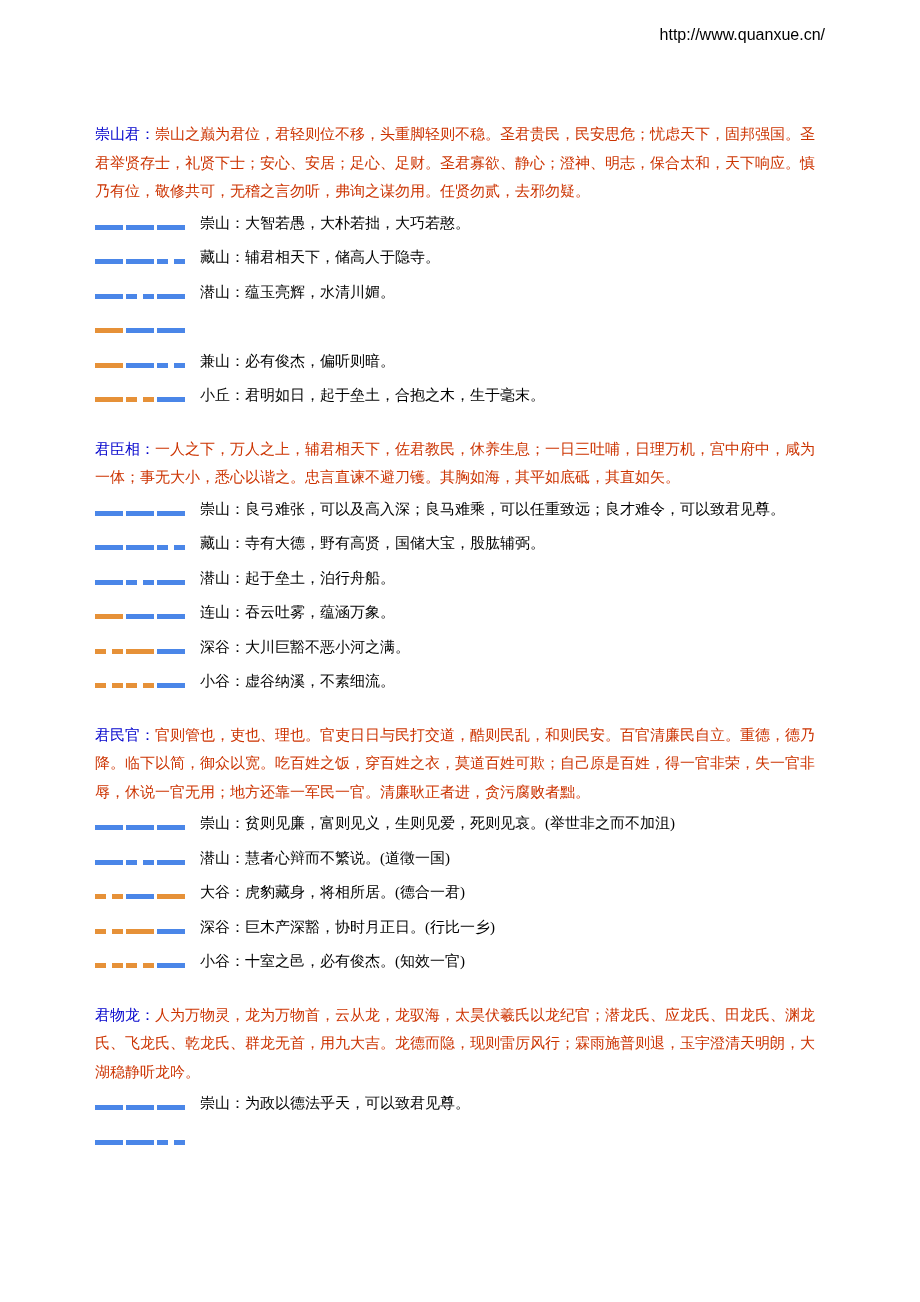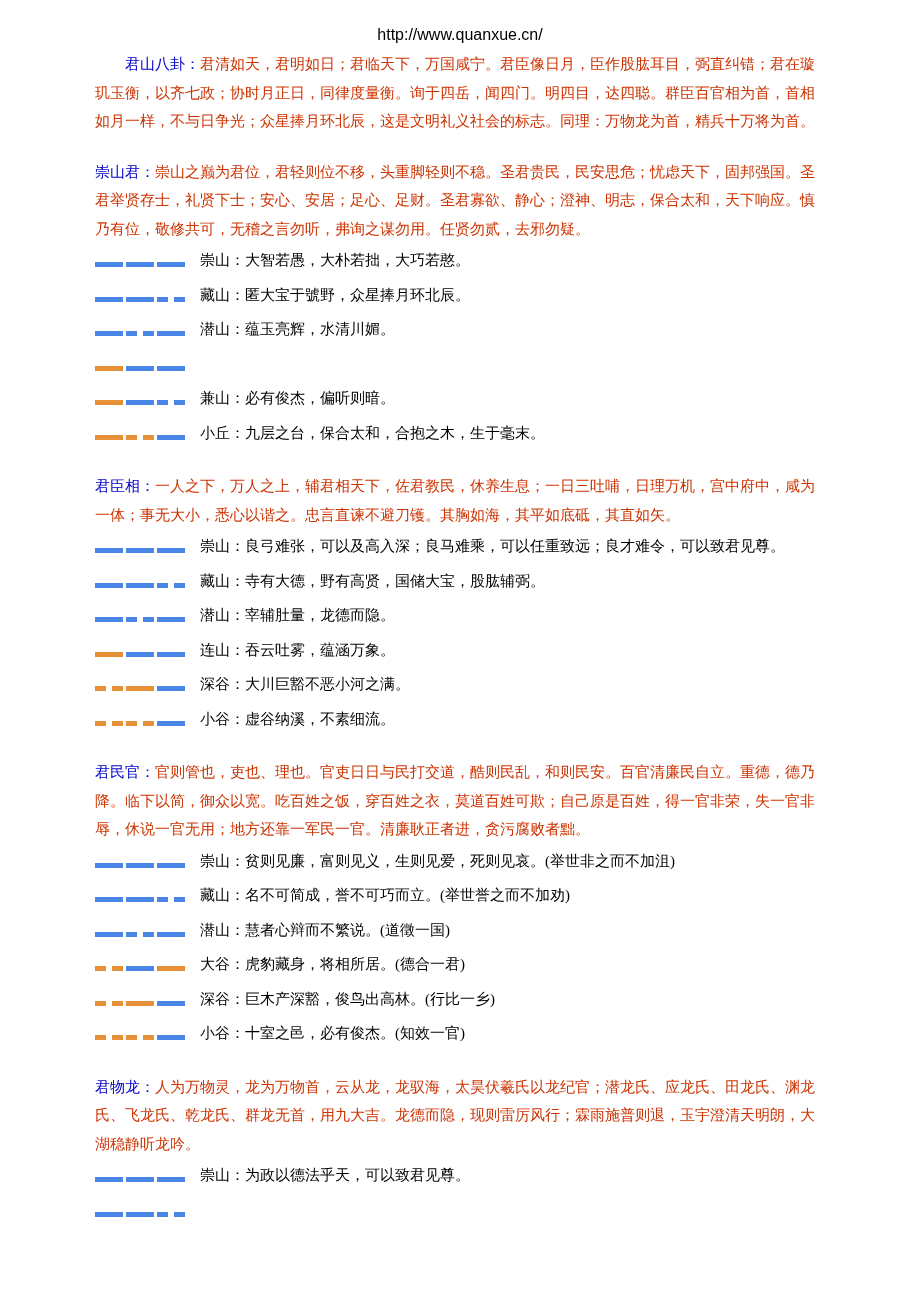--- a/index.html
+++ b/index.html
@@ -9,24 +9,25 @@
     color: #000;
     background: #fff;
     margin: 0;
     padding: 0;
     width: 920px;
   }
   .page {
     padding: 20px 95px 60px 95px;
   }
   .header-url {
-    text-align: center;
+    text-align: right;
     font-family: Arial, sans-serif;
     font-size: 16px;
     color: #000;
+    margin-bottom: 70px;
   }
   .section {
     margin-bottom: 22px;
   }
   .intro {
     text-indent: 2em;
   }
   .title-inline {
     color: #0000cc;
     font-weight: normal;
@@ -75,39 +76,36 @@
     color: #000;
   }
 </style>
 </head>
 <body>
 
 <div class="page">
   <div class="header-url">http://www.quanxue.cn/</div>
   <div id="content">
       <div class="section">
-        <div class="intro"><span class="title-inline">君山八卦：</span><span class="body-red">君清如天，君明如日；君临天下，万国咸宁。君臣像日月，臣作股肱耳目，弼直纠错；君在璇玑玉衡，以齐七政；协时月正日，同律度量衡。询于四岳，闻四门。明四目，达四聪。群臣百官相为首，首相如月一样，不与日争光；众星捧月环北辰，这是文明礼义社会的标志。同理：万物龙为首，精兵十万将为首。</span></div>
-      </div>
-      <div class="section">
         <div><span class="title-inline">崇山君：</span><span class="body-red">崇山之巅为君位，君轻则位不移，头重脚轻则不稳。圣君贵民，民安思危；忧虑天下，固邦强国。圣君举贤存士，礼贤下士；安心、安居；足心、足财。圣君寡欲、静心；澄神、明志，保合太和，天下响应。慎乃有位，敬修共可，无稽之言勿听，弗询之谋勿用。任贤勿贰，去邪勿疑。</span></div>
         <div class="list-row">
           <div class="hex-cell">
             <span class="c-blue"><span class="bar solid"></span></span>
             <span class="c-blue"><span class="bar solid"></span></span>
             <span class="c-blue"><span class="bar solid"></span></span>
           </div>
           <div class="list-text">崇山：大智若愚，大朴若拙，大巧若憨。</div>
         </div>
         <div class="list-row">
           <div class="hex-cell">
             <span class="c-blue"><span class="bar solid"></span></span>
             <span class="c-blue"><span class="bar solid"></span></span>
             <span class="c-blue"><span class="bar broken"></span></span>
           </div>
-          <div class="list-text">藏山：匿大宝于號野，众星捧月环北辰。</div>
+          <div class="list-text">藏山：辅君相天下，储高人于隐寺。</div>
         </div>
         <div class="list-row">
           <div class="hex-cell">
             <span class="c-blue"><span class="bar solid"></span></span>
             <span class="c-blue"><span class="bar broken"></span></span>
             <span class="c-blue"><span class="bar solid"></span></span>
           </div>
           <div class="list-text">潜山：蕴玉亮辉，水清川媚。</div>
         </div>
         <div class="list-row">
@@ -124,21 +122,21 @@
             <span class="c-blue"><span class="bar broken"></span></span>
           </div>
           <div class="list-text">兼山：必有俊杰，偏听则暗。</div>
         </div>
         <div class="list-row">
           <div class="hex-cell">
             <span class="c-orange"><span class="bar solid"></span></span>
             <span class="c-orange"><span class="bar broken"></span></span>
             <span class="c-blue"><span class="bar solid"></span></span>
           </div>
-          <div class="list-text">小丘：九层之台，保合太和，合抱之木，生于毫末。</div>
+          <div class="list-text">小丘：君明如日，起于垒土，合抱之木，生于毫末。</div>
         </div>
       </div>
       <div class="section">
         <div><span class="title-inline">君臣相：</span><span class="body-red">一人之下，万人之上，辅君相天下，佐君教民，休养生息；一日三吐哺，日理万机，宫中府中，咸为一体；事无大小，悉心以谐之。忠言直谏不避刀镬。其胸如海，其平如底砥，其直如矢。</span></div>
         <div class="list-row">
           <div class="hex-cell">
             <span class="c-blue"><span class="bar solid"></span></span>
             <span class="c-blue"><span class="bar solid"></span></span>
             <span class="c-blue"><span class="bar solid"></span></span>
           </div>
@@ -151,21 +149,21 @@
             <span class="c-blue"><span class="bar broken"></span></span>
           </div>
           <div class="list-text">藏山：寺有大德，野有高贤，国储大宝，股肱辅弼。</div>
         </div>
         <div class="list-row">
           <div class="hex-cell">
             <span class="c-blue"><span class="bar solid"></span></span>
             <span class="c-blue"><span class="bar broken"></span></span>
             <span class="c-blue"><span class="bar solid"></span></span>
           </div>
-          <div class="list-text">潜山：宰辅肚量，龙德而隐。</div>
+          <div class="list-text">潜山：起于垒土，泊行舟船。</div>
         </div>
         <div class="list-row">
           <div class="hex-cell">
             <span class="c-orange"><span class="bar solid"></span></span>
             <span class="c-blue"><span class="bar solid"></span></span>
             <span class="c-blue"><span class="bar solid"></span></span>
           </div>
           <div class="list-text">连山：吞云吐雾，蕴涵万象。</div>
         </div>
         <div class="list-row">
@@ -191,48 +189,40 @@
           <div class="hex-cell">
             <span class="c-blue"><span class="bar solid"></span></span>
             <span class="c-blue"><span class="bar solid"></span></span>
             <span class="c-blue"><span class="bar solid"></span></span>
           </div>
           <div class="list-text">崇山：贫则见廉，富则见义，生则见爱，死则见哀。(举世非之而不加沮)</div>
         </div>
         <div class="list-row">
           <div class="hex-cell">
             <span class="c-blue"><span class="bar solid"></span></span>
-            <span class="c-blue"><span class="bar solid"></span></span>
-            <span class="c-blue"><span class="bar broken"></span></span>
-          </div>
-          <div class="list-text">藏山：名不可简成，誉不可巧而立。(举世誉之而不加劝)</div>
-        </div>
-        <div class="list-row">
-          <div class="hex-cell">
-            <span class="c-blue"><span class="bar solid"></span></span>
             <span class="c-blue"><span class="bar broken"></span></span>
             <span class="c-blue"><span class="bar solid"></span></span>
           </div>
           <div class="list-text">潜山：慧者心辩而不繁说。(道徵一国)</div>
         </div>
         <div class="list-row">
           <div class="hex-cell">
             <span class="c-orange"><span class="bar broken"></span></span>
             <span class="c-blue"><span class="bar solid"></span></span>
             <span class="c-orange"><span class="bar solid"></span></span>
           </div>
           <div class="list-text">大谷：虎豹藏身，将相所居。(德合一君)</div>
         </div>
         <div class="list-row">
           <div class="hex-cell">
             <span class="c-orange"><span class="bar broken"></span></span>
             <span class="c-orange"><span class="bar solid"></span></span>
             <span class="c-blue"><span class="bar solid"></span></span>
           </div>
-          <div class="list-text">深谷：巨木产深豁，俊鸟出高林。(行比一乡)</div>
+          <div class="list-text">深谷：巨木产深豁，协时月正日。(行比一乡)</div>
         </div>
         <div class="list-row">
           <div class="hex-cell">
             <span class="c-orange"><span class="bar broken"></span></span>
             <span class="c-orange"><span class="bar broken"></span></span>
             <span class="c-blue"><span class="bar solid"></span></span>
           </div>
           <div class="list-text">小谷：十室之邑，必有俊杰。(知效一官)</div>
         </div>
       </div>

